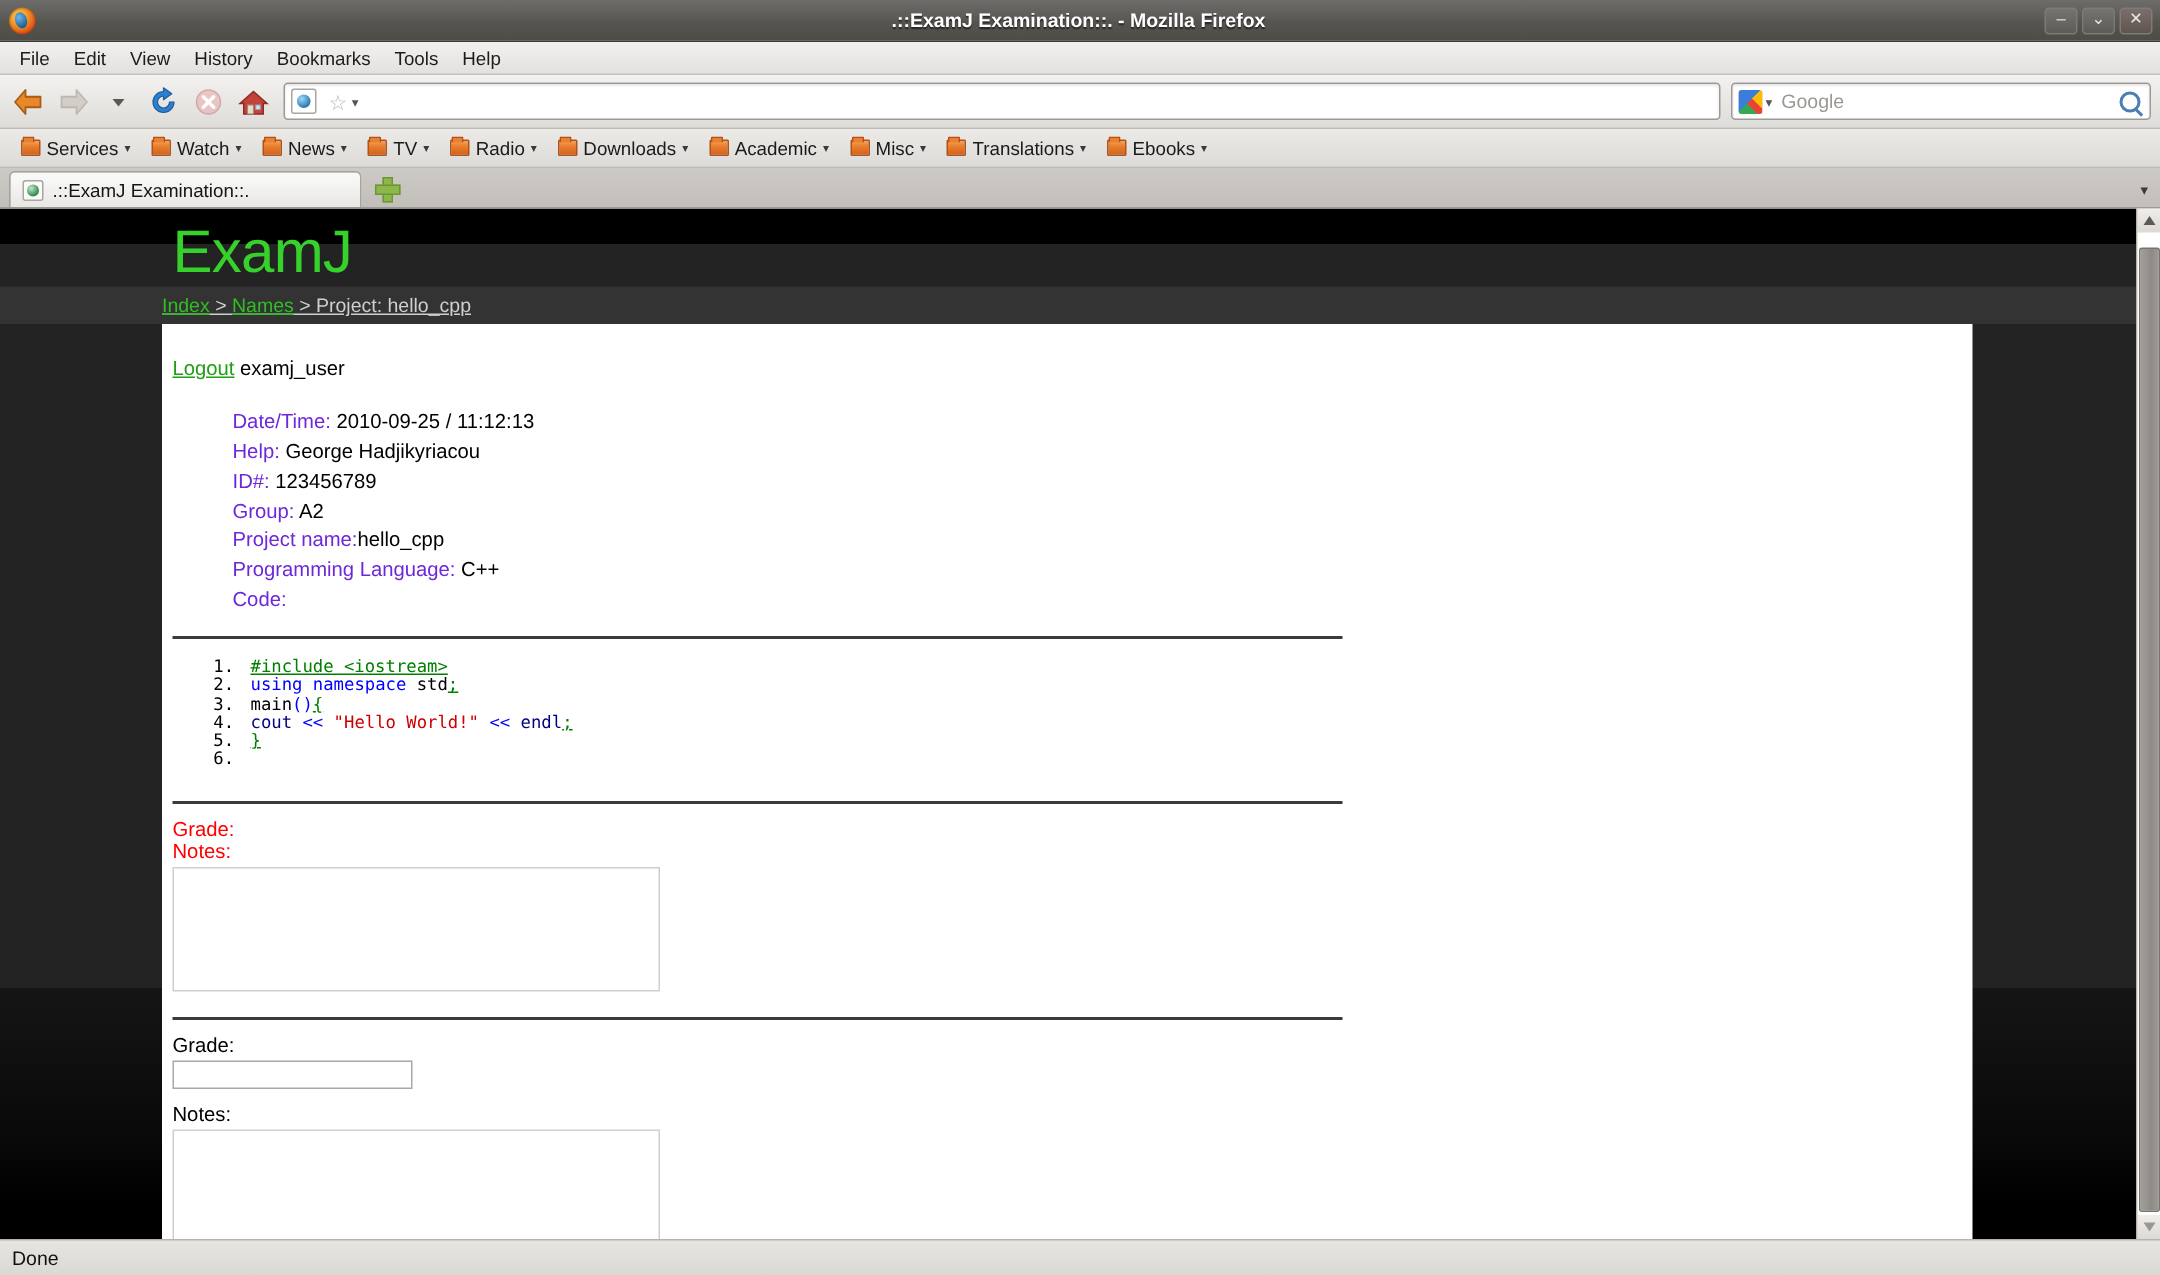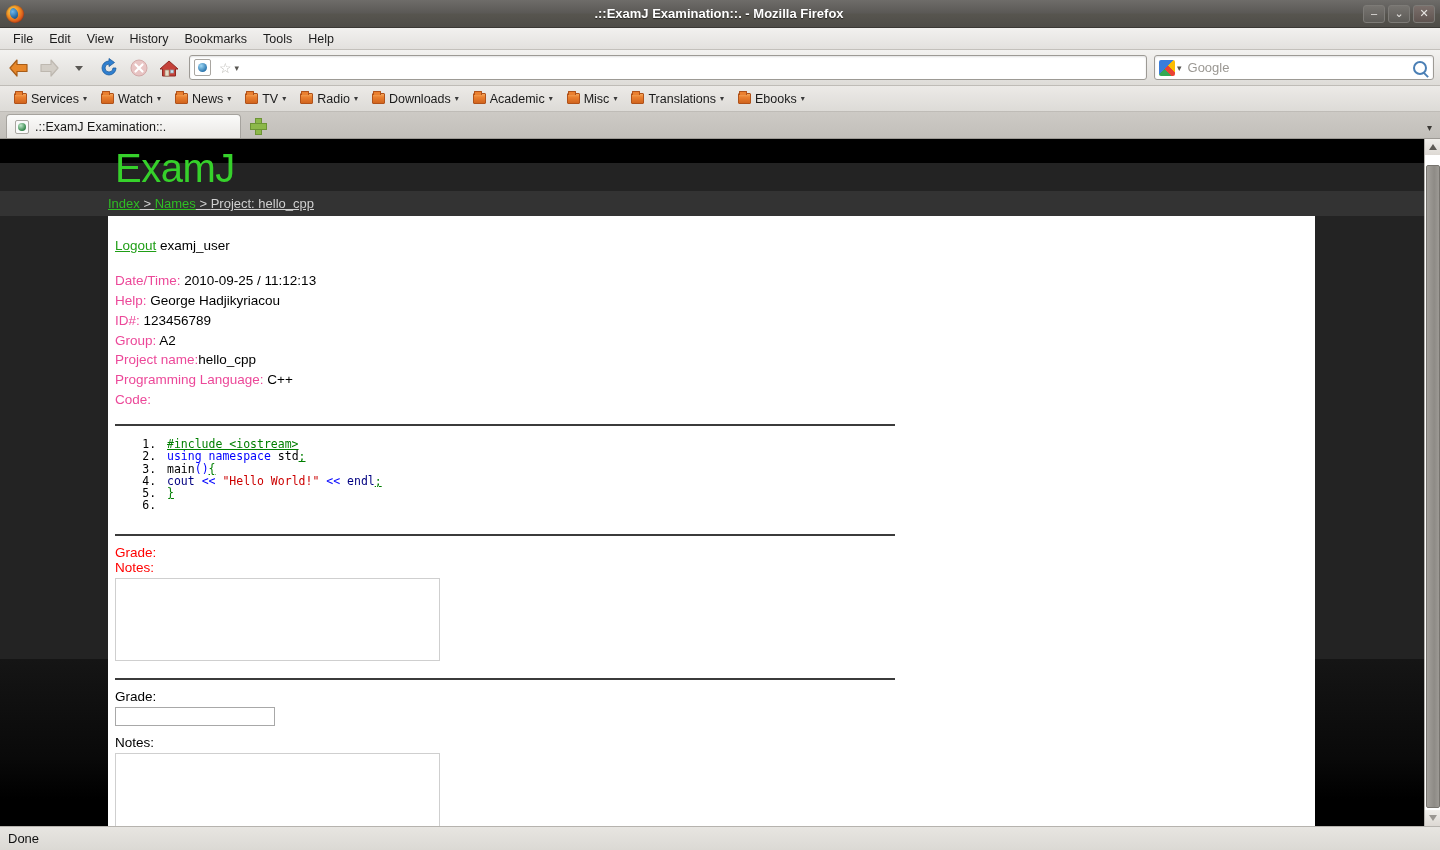--- a/index.html
+++ b/index.html
@@ -254,21 +254,21 @@
     width: 1207px;
     min-height: 570px;
     padding: 14px 0 0 0;
     color: #000;
     font-size: 13.5px;
   }
   .logout-line { padding: 8px 0 4px 7px; font-size: 13.5px; }
   .logout-line a { color: #1f9e16; text-decoration: underline; }
 
   .meta { padding: 14px 0 0 7px; line-height: 1.47; font-size: 13.5px; }
-  .lbl { color: #ec4899; }
+  .lbl { color: #6d28d9; margin-left: 40px; }
   .val { color: #000000; }
 
   hr.rule {
     border: none; border-top: 2px solid #3b3b3b;
     margin: 14px 0 0 7px; width: 780px;
   }
 
   .code-area { padding: 12px 0 8px 7px; }
   ol.code {
     margin: 0; padding: 0 0 0 48px;

